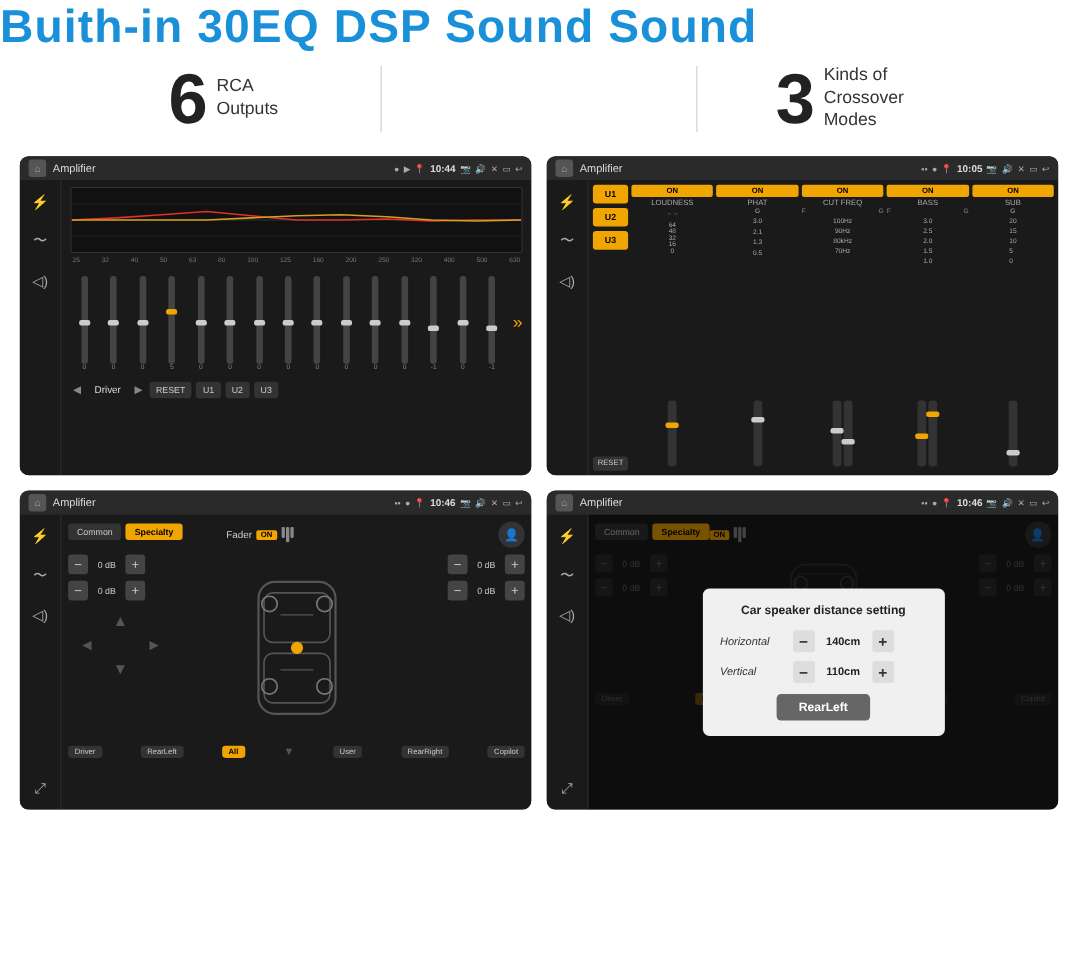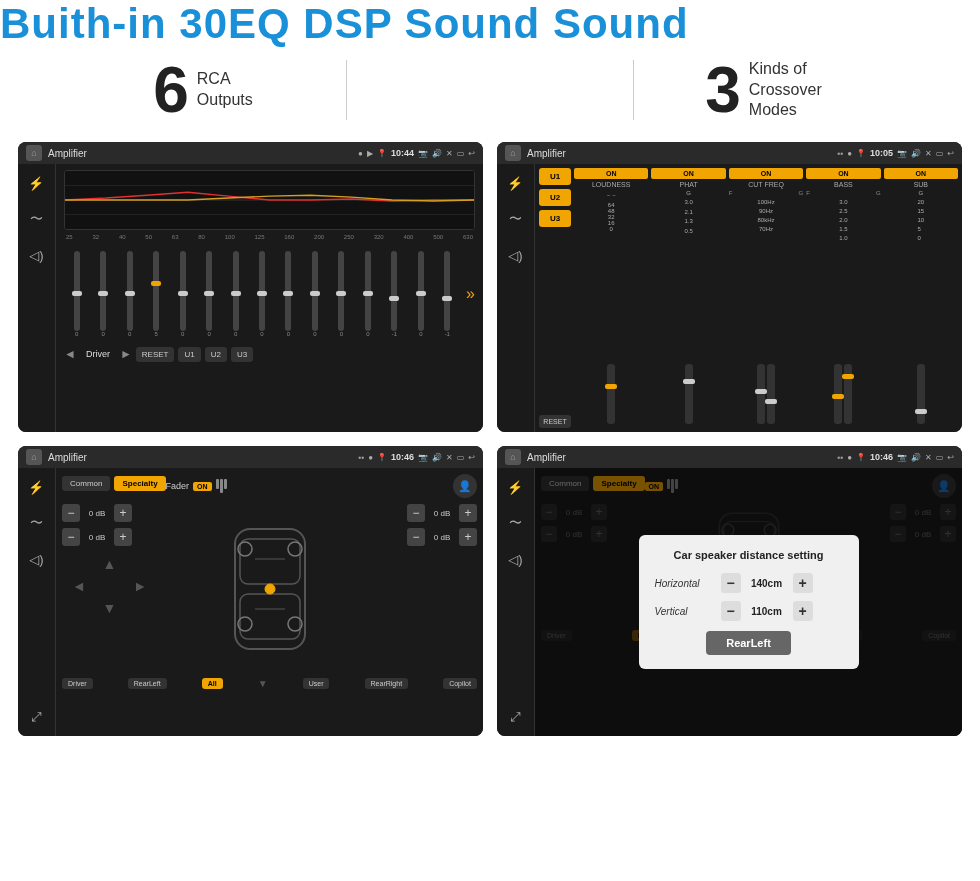--- a/index.html
+++ b/index.html
@@ -773,21 +773,21 @@
         <div class="side-icon">〜</div>
         <div class="side-icon">◁)</div>
         <div class="side-icon" style="margin-top:auto;">⤢</div>
       </div>
       <div class="fader-content">
         <div style="display:flex; justify-content:space-between; align-items:center; margin-bottom:6px;">
           <div class="fader-tabs">
             <div class="fader-tab">Common</div>
             <div class="fader-tab active">Specialty</div>
           </div>
-          <div style="display:flex; align-items:center; gap:4px;">
+          <div style="display:flex; align-items:center; gap:4px;margin-left:40px;">
             <span style="font-size:9px; color:#ccc;">Fader</span>
             <div class="fader-on-badge">ON</div>
             <div style="display:flex; gap:1px;">
               <div style="width:3px; height:10px; background:#888; border-radius:1px;"></div>
               <div style="width:3px; height:14px; background:#888; border-radius:1px;"></div>
               <div style="width:3px; height:10px; background:#888; border-radius:1px;"></div>
             </div>
           </div>
           <div class="fader-icon-btn">👤</div>
         </div>

